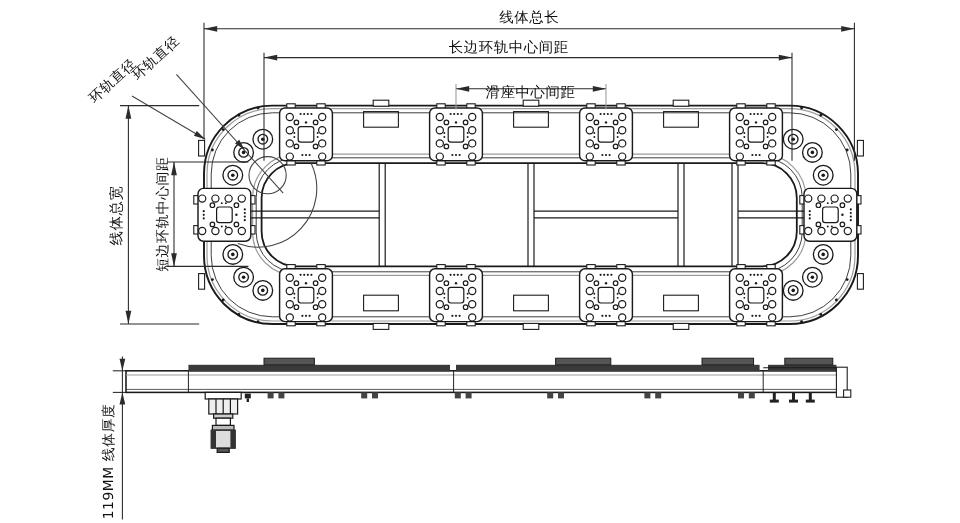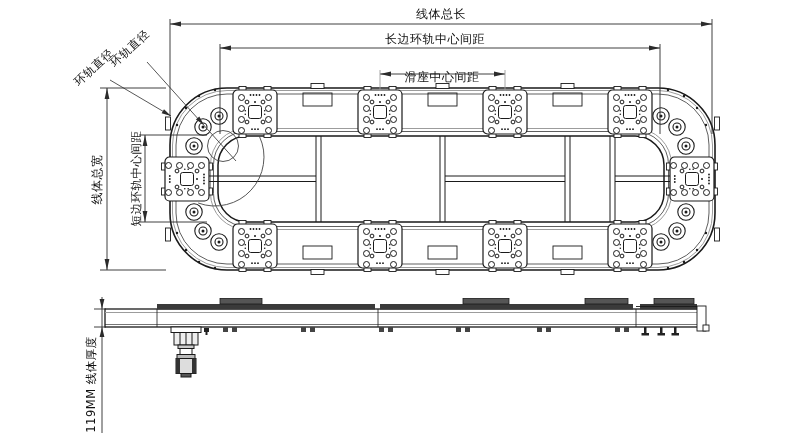--- a/index.html
+++ b/index.html
@@ -273,21 +273,21 @@
     <g stroke-width="0.9">
       <line x1="636" y1="306.5" x2="697" y2="306.5"></line>
       <rect x="697" y="306" width="9" height="25" fill="#fff"></rect>
       <rect x="703" y="325" width="6" height="6" fill="#fff"></rect>
     </g>
   </g>
 </svg>
 
 <div class="label" style="left:396px;top:8px;width:90px;">线体总长</div>
 
-<div class="label" style="left:385px;top:33px;width:92px;font-family:Liberation Serif, serif;">长边环轨中心间距</div>
+<div class="label" style="left:374px;top:33px;width:92px;font-family:Liberation Serif, serif;">长边环轨中心间距</div>
 
 <div class="label" style="left:402px;top:59px;width:80px;margin-top:12px;">滑座中心间距</div>
 
 <div class="label sm diag" style="left:102px;top:42px;width:56px;">环轨直径</div>
 
 <div class="label sm diag" style="left:66px;top:61px;width:56px;">环轨直径</div>
 
 <div class="label vert" style="left:67px;top:173px;width:60px;">线体总宽</div>
 
 <div class="label sm vert" style="left:84px;top:172px;width:104px;">短边环轨中心间距</div>

